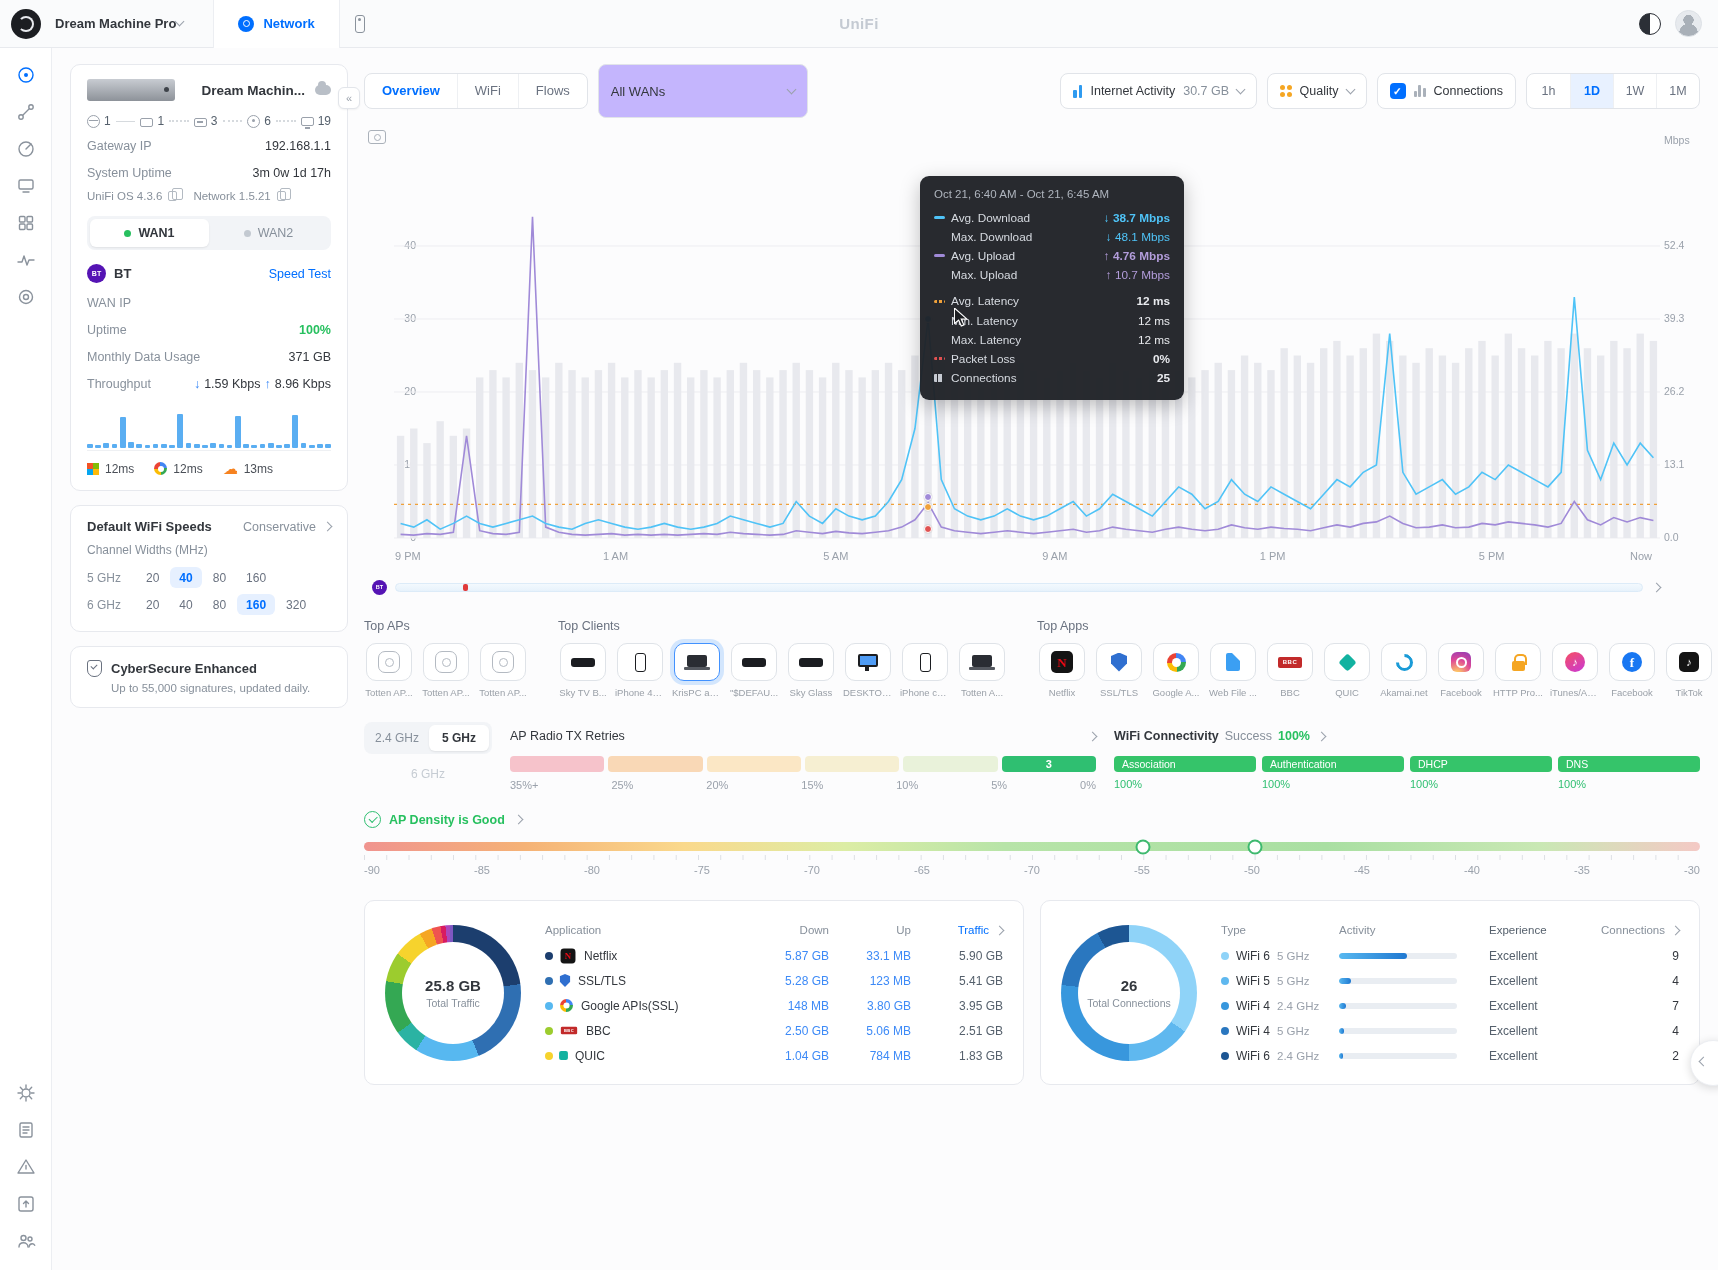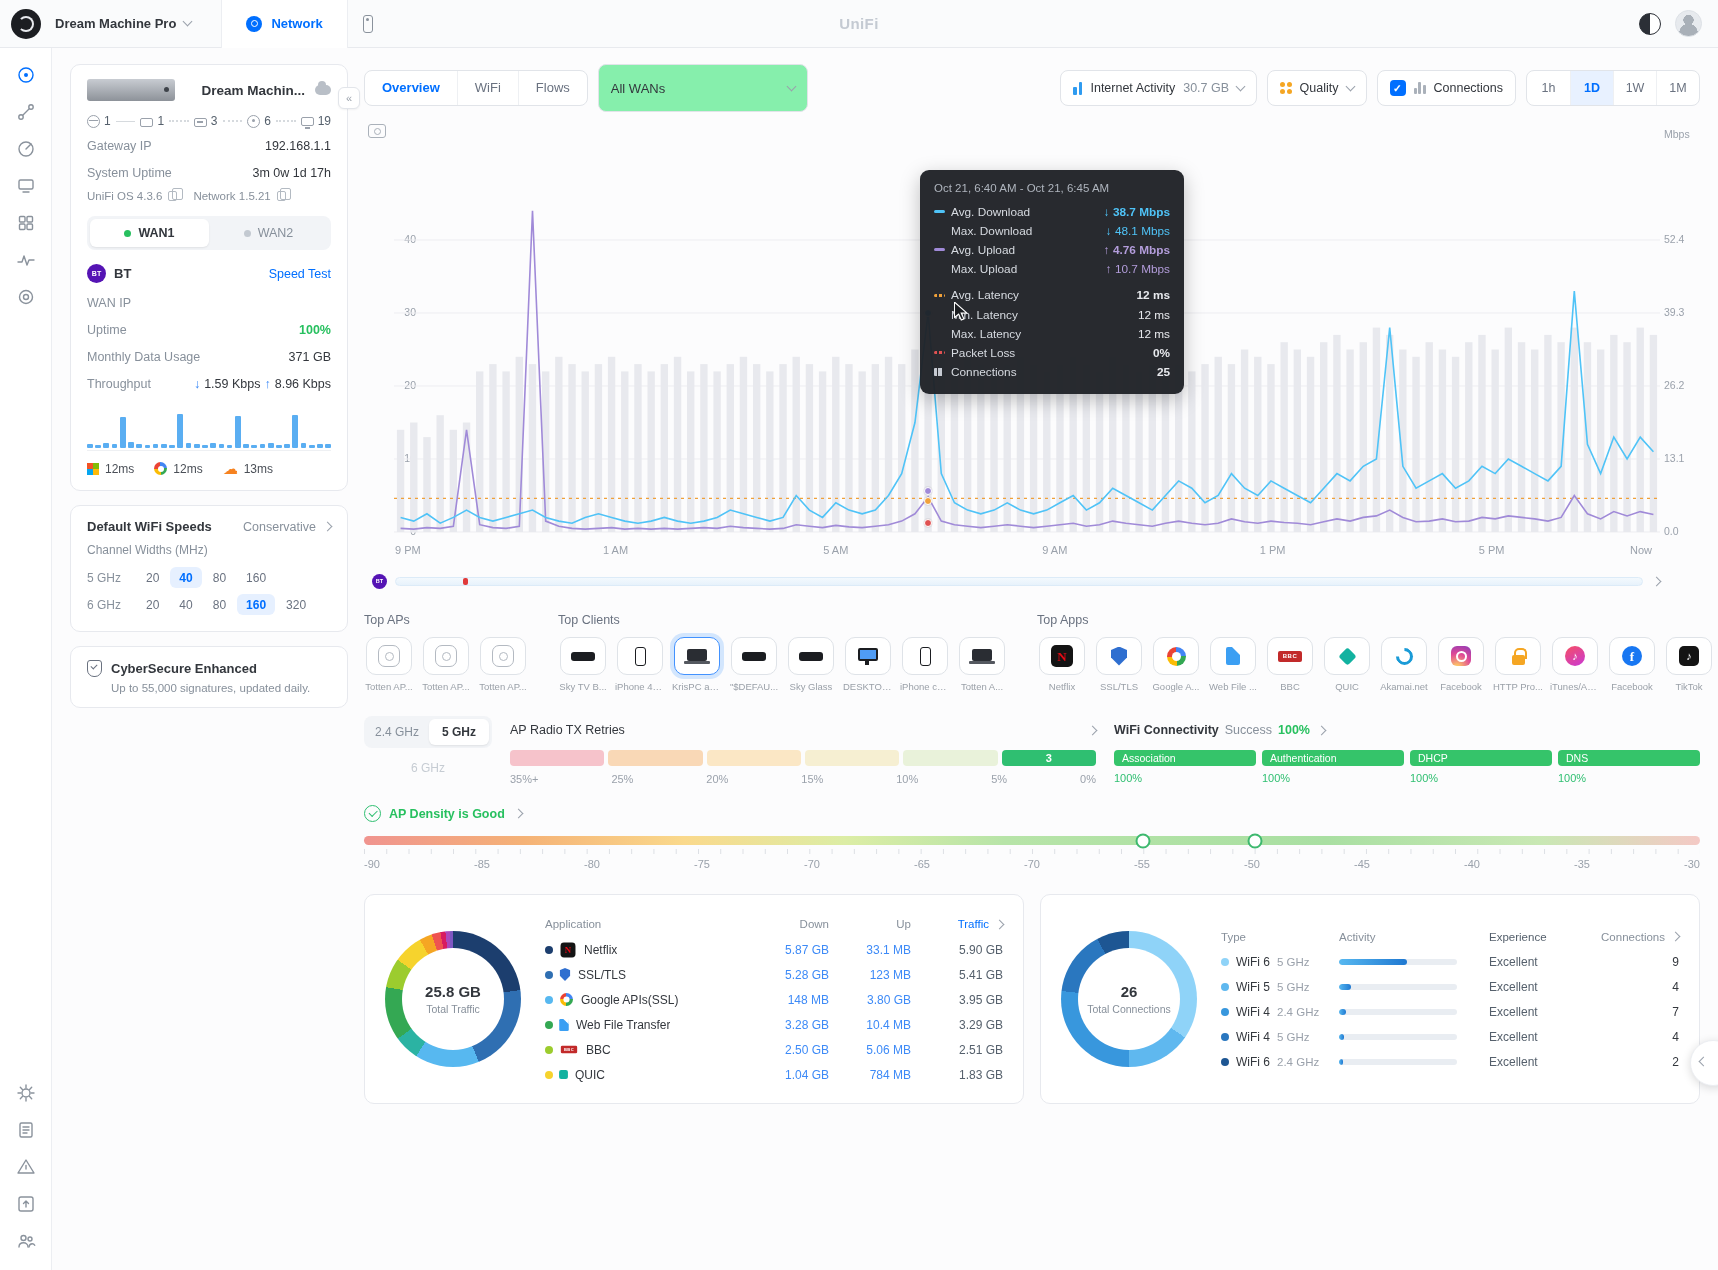--- a/index.html
+++ b/index.html
@@ -5,21 +5,21 @@
 *{box-sizing:border-box;margin:0;padding:0}
 html,body{width:1718px;height:1270px}
 body{font-family:"Liberation Sans",sans-serif;font-size:13px;color:#33373d;background:#fcfcfd;overflow:hidden}
 [data-interactable="true"]{cursor:pointer}
 .app{position:relative;width:1718px;height:1270px;overflow:hidden}
 
 
 .topbar{height:48px;background:#fafbfc;border-bottom:1px solid #e8eaee;display:flex;align-items:center;position:relative;z-index:5}
 .logo{width:30px;height:30px;border-radius:50%;background:#1c1e22;margin:0 12px 0 11px;position:relative;flex:none}
 .logo::after{content:'';position:absolute;inset:7px;border:2px solid #e8eaee;border-left-color:transparent;border-radius:50%}
-.site-picker{display:flex;align-items:center;gap:8px;background:none;border:none;font:700 13px "Liberation Sans",sans-serif;color:#33373d;padding:0 30px 0 2px}
+.site-picker{display:flex;align-items:center;background:none;border:none;font:700 13px "Liberation Sans",sans-serif;color:#33373d;padding:0 30px 0 2px}
 .app-tab{height:48px;display:flex;align-items:center;gap:9px;padding:0 24px;background:#fff;border-left:1px solid #eceef2;border-right:1px solid #eceef2;color:#006fff;font-weight:700}
 .netdot{width:16px;height:16px;border-radius:50%;background:#006fff;position:relative}
 .netdot::after{content:'';position:absolute;inset:4.5px;border:1.6px solid #fff;border-radius:50%}
 .console-btn{width:40px;height:48px;display:flex;align-items:center;justify-content:center;background:none;border:none}
 .console-glyph{width:10px;height:18px;border:1.6px solid #8a929c;border-radius:3px;position:relative}
 .console-glyph::after{content:'';position:absolute;left:2.4px;top:2.5px;width:3px;height:3px;border-radius:50%;background:#8a929c}
 .brand{position:absolute;left:50%;transform:translateX(-50%);color:#c4cad2;font-weight:700;font-size:15px;letter-spacing:.4px}
 .tb-right{margin-left:auto;display:flex;align-items:center;gap:14px;padding-right:16px}
 .theme-toggle{width:22px;height:22px;border-radius:50%;border:1.5px solid #2b2f36;background:linear-gradient(90deg,#2b2f36 50%,#fff 50%)}
 .avatar{width:27px;height:27px;border-radius:50%;background:radial-gradient(circle at 50% 36%,#a9b0b8 0 25%,transparent 26%),radial-gradient(circle at 50% 88%,#a9b0b8 0 36%,transparent 37%),#e7eaee;border:1px solid #dde1e6}
@@ -108,21 +108,21 @@
 .shield{width:15px;height:17px;border:1.6px solid #6a7280;border-radius:3px 3px 7px 7px;position:relative}
 .shield::after{content:'';position:absolute;left:3.4px;top:3.4px;width:5px;height:3px;border-left:1.6px solid #6a7280;border-bottom:1.6px solid #6a7280;transform:rotate(-45deg)}
 .cyb-sub{color:#87909b;font-size:11.5px;margin:5px 0 0 24px}
 
 
 .controls{display:flex;align-items:center;gap:10px}
 .seg-group{display:flex;border:1px solid #e1e4e9;border-radius:8px;background:#fff;overflow:hidden}
 .seg{padding:0 17px;line-height:34px;color:#6a7280;font-size:13px}
 .seg + .seg{border-left:1px solid #eef0f3}
 .seg.active{color:#006fff;font-weight:700}
-.selectbox{display:flex;align-items:center;justify-content:space-between;width:210px;height:48px;border:1px solid #e1e4e9;border-radius:8px;background:#86efac;padding:0 12px;font-size:13px}
+.selectbox{display:flex;align-items:center;justify-content:space-between;width:210px;height:54px;border:1px solid #e1e4e9;border-radius:8px;background:#c4b5fd;padding:0 12px;font-size:13px}
 .spacer{flex:1}
 .pill{display:flex;align-items:center;gap:8px;height:36px;border:1px solid #e1e4e9;border-radius:8px;background:#fff;padding:0 12px;font-size:12.5px;color:#33373d}
 .muted{color:#87909b}
 .chev{width:7px;height:7px;border-right:1.6px solid #9aa1ab;border-bottom:1.6px solid #9aa1ab;transform:rotate(45deg);margin-top:-4px;flex:none}
 .chev.r{transform:rotate(-45deg);margin-top:0;margin-left:2px}
 .bars-b{display:inline-flex;align-items:flex-end;gap:2px;height:13px}
 .bars-b i{width:3.5px;background:#2f9bf0;border-radius:1px;display:block}
 .bars-b i:nth-child(1){height:8px}.bars-b i:nth-child(2){height:13px}
 .bars-g{display:inline-flex;align-items:flex-end;gap:1.5px;height:12px}
 .bars-g i{width:3px;background:#aab1ba;border-radius:1px;display:block}
@@ -1106,30 +1106,20 @@
                       <i class="dot8" data-interactable="false" style="background: rgb(87, 184, 240);"></i>
                       <span class="tico sm ico-google" data-interactable="false"></span>
                       <span class="appname" data-interactable="false">Google APIs(SSL)</span>
                     </div>
                     <div class="c-num blue" data-interactable="false">148 MB</div>
                     <div class="c-num blue" data-interactable="false">3.80 GB</div>
                     <div class="c-num wide" data-interactable="false">3.95 GB</div>
                   </div>
                   <div class="trow" data-interactable="true">
                     <div class="c-app" data-interactable="false">
-                      <i class="dot8" data-interactable="false" style="background: rgb(52, 168, 83);"></i>
-                      <span class="tico sm ico-webfile" data-interactable="false"></span>
-                      <span class="appname" data-interactable="false">Web File Transfer</span>
-                    </div>
-                    <div class="c-num blue" data-interactable="false">3.28 GB</div>
-                    <div class="c-num blue" data-interactable="false">10.4 MB</div>
-                    <div class="c-num wide" data-interactable="false">3.29 GB</div>
-                  </div>
-                  <div class="trow" data-interactable="true">
-                    <div class="c-app" data-interactable="false">
                       <i class="dot8" data-interactable="false" style="background: rgb(156, 204, 46);"></i>
                       <span class="tico sm ico-bbc" data-interactable="false">BBC</span>
                       <span class="appname" data-interactable="false">BBC</span>
                     </div>
                     <div class="c-num blue" data-interactable="false">2.50 GB</div>
                     <div class="c-num blue" data-interactable="false">5.06 MB</div>
                     <div class="c-num wide" data-interactable="false">2.51 GB</div>
                   </div>
                   <div class="trow" data-interactable="true">
                     <div class="c-app" data-interactable="false">

